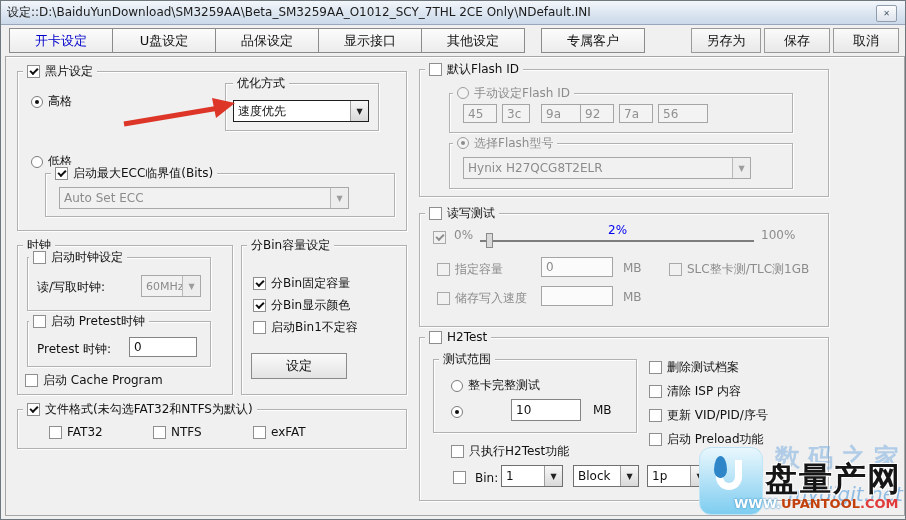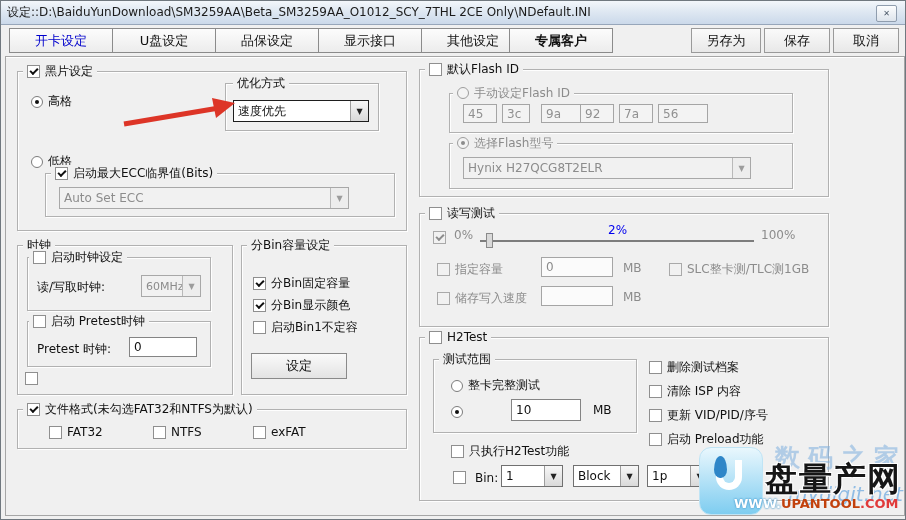--- a/index.html
+++ b/index.html
@@ -98,21 +98,21 @@
     <span class="title-text">设定::D:\BaiduYunDownload\SM3259AA\Beta_SM3259AA_O1012_SCY_7THL 2CE Only\NDefault.INI</span>
   </div>
   <div class="close-btn">✕</div>
 
   
   <div class="tab active" style="left:8px;">开卡设定</div>
   <div class="tab" style="left:111px;">U盘设定</div>
   <div class="tab" style="left:214px;">品保设定</div>
   <div class="tab" style="left:317px;">显示接口</div>
   <div class="tab" style="left:420px;">其他设定</div>
-  <div class="tab" style="left:508px;font-weight:bold;">专属客户</div>
+  <div class="tab" style="left:540px;">专属客户</div>
   <div class="actbtn" style="left:690px;width:70px;">另存为</div>
   <div class="actbtn" style="left:763px;width:66px;">保存</div>
   <div class="actbtn" style="left:832px;width:66px;">取消</div>
 
   
   <div class="content"></div>
 
   
 
   
@@ -182,20 +182,21 @@
   </div>
   <div class="row" style="left:36px;top:340px;">
     <span>Pretest 时钟:</span>
   </div>
   <div class="tin" style="left:128px;top:336px;width:68px;height:20px;">
     <span>0</span>
   </div>
 
   <div class="row" style="left:24px;top:371px;">
     <span class="cb"></span>
+    <span>启动 Cache Program</span>
   </div>
 
   
   <div class="grp" style="left:240px;top:244px;width:164px;height:148px;"></div>
   <div class="glab" style="left:246px;top:236px;">
     <span>分Bin容量设定</span>
   </div>
   <div class="row" style="left:252px;top:274px;">
     <span class="cb checked"></span>
     <span>分Bin固定容量</span>

